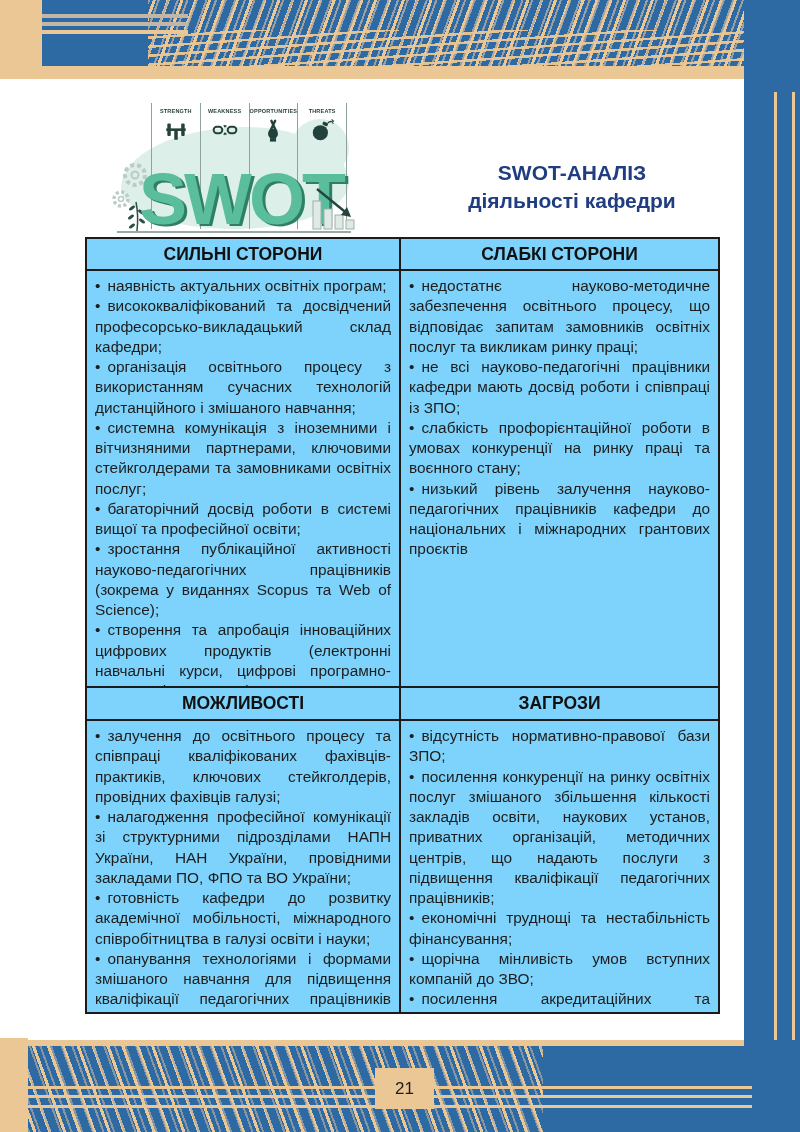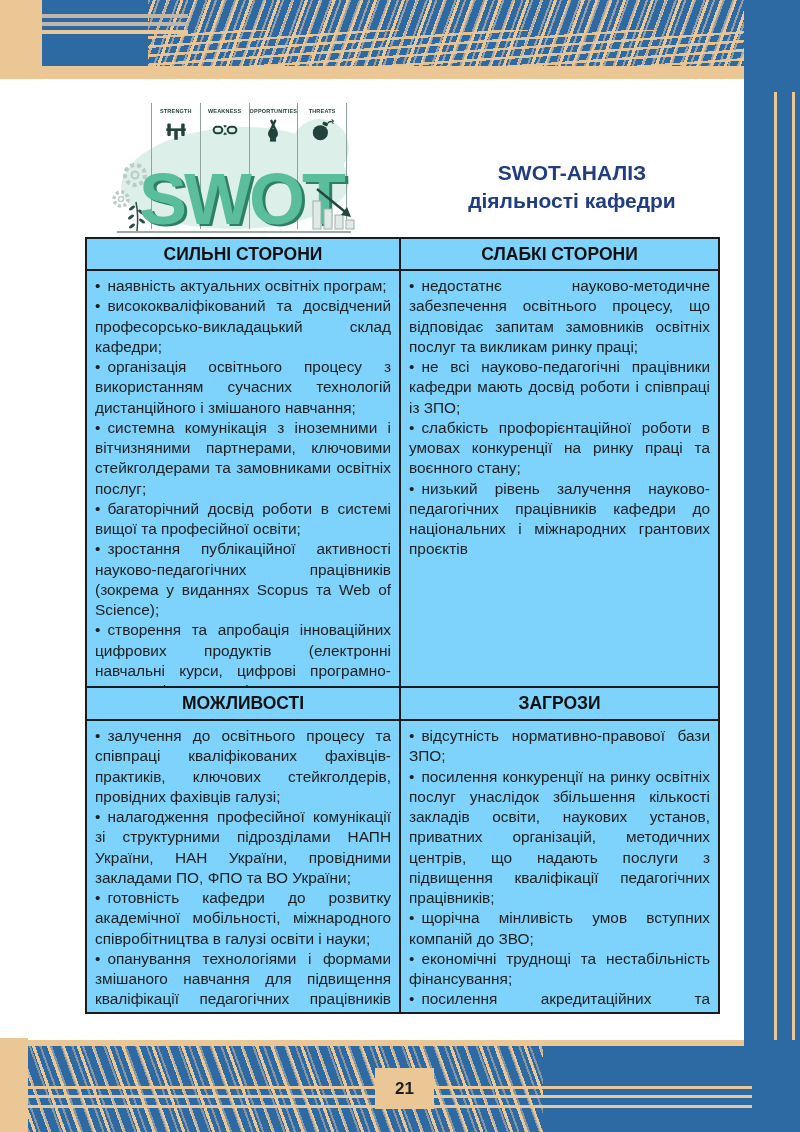--- a/index.html
+++ b/index.html
@@ -33,21 +33,21 @@
   .bottom-tan-strip{position:absolute;left:28px;top:1040px;width:716px;height:6px;background:#ebc795;}
   .bottom-stripes{position:absolute;left:28px;top:1046px;width:515px;height:86px;
     background:
       repeating-linear-gradient(70deg, rgba(175,169,161,0.7) 0 2px, transparent 2px 10px),
       repeating-linear-gradient(70deg, transparent 0 5px, #ebc795 5px 8px, transparent 8px 14px);}
   .bottom-hlines{position:absolute;left:0;top:1086px;width:752px;height:24px;
     background:repeating-linear-gradient(180deg, #ebc795 0 3px, transparent 3px 9.5px);}
   .bottom-left-tanblock{position:absolute;left:0;top:1038px;width:28px;height:94px;background:#ebc795;}
 
   .page-badge{position:absolute;left:375px;top:1068px;width:59px;height:41px;background:#ebc795;
-    display:flex;align-items:center;justify-content:center;font-weight:bold;font-size:17px;color:#1d1d1d;z-index:5;}
+    display:flex;align-items:center;justify-content:center;font-weight:normal;font-size:17px;color:#1d1d1d;z-index:5;}
 
   
   .illus{position:absolute;left:113px;top:101px;width:242px;height:134px;}
   .blob{position:absolute;left:8px;top:26px;width:228px;height:102px;background:#dcefe8;border-radius:55% 45% 50% 50%/60% 55% 45% 40%;}
   .blob2{position:absolute;left:178px;top:18px;width:58px;height:58px;background:#dcefe8;border-radius:50%;}
   .cols{position:absolute;left:38px;top:2px;width:196px;height:126px;display:flex;}
   .col{flex:1;border-left:1px solid #8fa39d;display:flex;flex-direction:column;align-items:center;}
   .col:last-child{border-right:1px solid #8fa39d;}
   .col .lbl{font-size:5.5px;font-weight:bold;letter-spacing:.2px;color:#1d3b35;margin-top:5px;white-space:nowrap;}
   .col svg{margin-top:3px;}
@@ -224,23 +224,23 @@
         <div class="item"><span class="blt">•</span><span>налагодження професійної комунікації зі структурними підрозділами НАПН України, НАН України, провідними закладами ПО, ФПО та ВО України;</span></div>
 
         <div class="item"><span class="blt">•</span><span>готовність кафедри до розвитку академічної мобільності, міжнародного співробітництва в галузі освіти і науки;</span></div>
 
         <div class="item"><span class="blt">•</span><span>опанування технологіями і формами змішаного навчання для підвищення кваліфікації педагогічних працівників ЗПО;</span></div>
       </div>
     <div class="cell body row-sep col-r">
 
         <div class="item"><span class="blt">•</span><span>відсутність нормативно-правової бази ЗПО;</span></div>
 
-        <div class="item"><span class="blt">•</span><span>посилення конкуренції на ринку освітніх послуг унаслідок збільшення кількості закладів освіти, наукових установ, приватних організацій, методичних центрів, що надають послуги з підвищення кваліфікації педагогічних працівників;</span></div>
+        <div class="item"><span class="blt">•</span><span>посилення конкуренції на ринку освітніх послуг змішаного збільшення кількості закладів освіти, наукових установ, приватних організацій, методичних центрів, що надають послуги з підвищення кваліфікації педагогічних працівників;</span></div>
+
+        <div class="item"><span class="blt">•</span><span>економічні труднощі та нестабільність фінансування;</span></div>
 
         <div class="item"><span class="blt">•</span><span>щорічна мінливість умов вступних компаній до ЗВО;</span></div>
 
-        <div class="item"><span class="blt">•</span><span>економічні труднощі та нестабільність фінансування;</span></div>
-
         <div class="item"><span class="blt">•</span><span>посилення акредитаційних та ліцензійних вимог, відсутність у середньостроковій</span></div>
       </div>
   </div>
 
 </div>
 
 </body></html>

